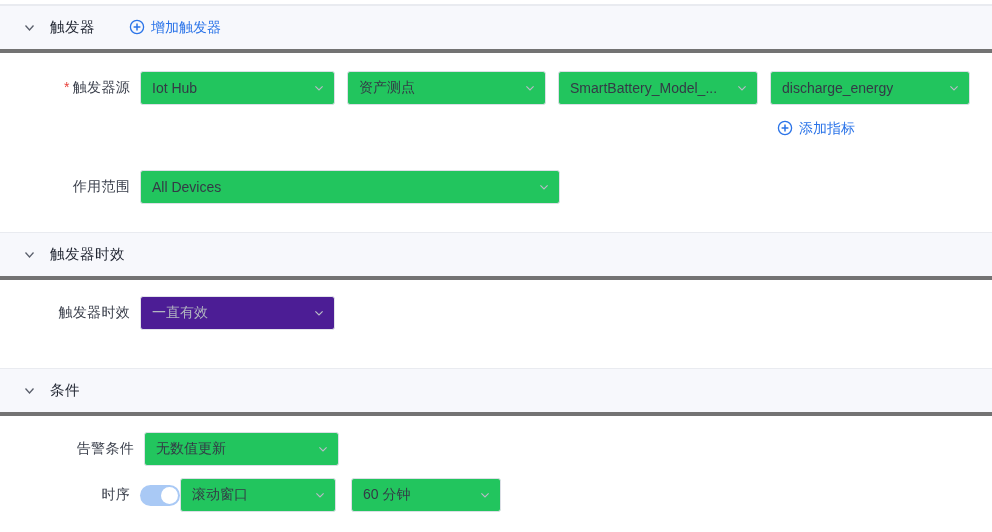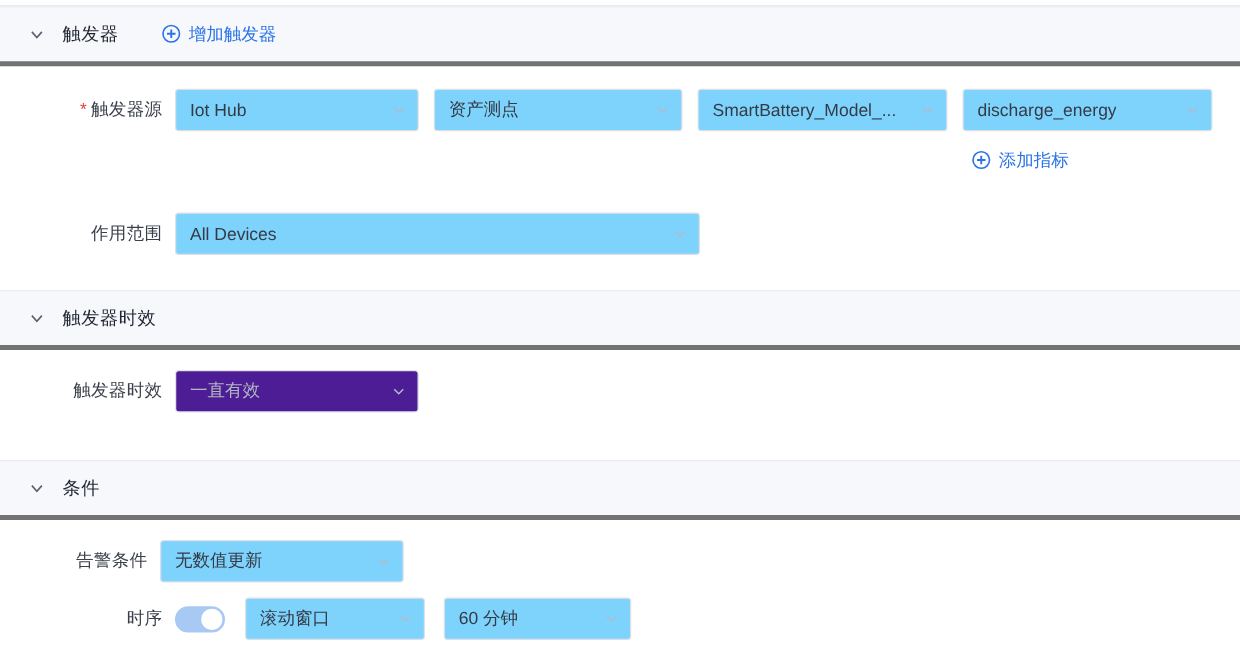--- a/index.html
+++ b/index.html
@@ -97,21 +97,21 @@
     font-family: "Liberation Sans", sans-serif;
   }
 
   
   .select {
     position: relative;
     height: 34px;
     box-sizing: border-box;
     border: 1px solid #dcdfe6;
     border-radius: 3px;
-    background: #7dd3fc;
+    background: #22c55e;
     display: flex;
     align-items: center;
     padding: 0 28px 0 11px;
     font-size: 14px;
     color: #343a46;
     cursor: pointer;
     overflow: hidden;
     white-space: nowrap;
   }
   .select .val {
@@ -272,38 +272,38 @@
 
   <div class="section-header" style="top:368px;">
     <span class="collapse-arrow">
       <svg width="13" height="13" viewBox="0 0 13 13" fill="none" stroke="currentColor" stroke-width="1.3">
         <path d="M2.5 4.5 L6.5 9 L10.5 4.5"></path>
       </svg>
     </span>
     <span class="section-title">条件</span>
   </div>
 
-  <div class="form-row" style="top:432px; left:28px;align-items:center;">
+  <div class="form-row" style="top:432px; left:44px;align-items:center;">
     <span class="field-label">告警条件</span>
     <div class="select" style="width:195px;">
       <span class="val">无数值更新</span>
       <span class="caret">
         <svg width="12" height="12" viewBox="0 0 12 12" fill="none" stroke="currentColor" stroke-width="1.2">
             <path d="M2.4 4.4 L6 8 L9.6 4.4"></path>
           </svg>
       </span>
     </div>
   </div>
 
   <div class="form-row" style="top:478px; left:40px;">
     <span class="field-label">时序</span>
     <div class="switch">
       <div class="knob"></div>
     </div>
-    <div class="select" style="width:144px; margin-left:16px;">
+    <div class="select" style="width:156px; ">
       <span class="val">滚动窗口</span>
       <span class="caret">
         <svg width="12" height="12" viewBox="0 0 12 12" fill="none" stroke="currentColor" stroke-width="1.2">
             <path d="M2.4 4.4 L6 8 L9.6 4.4"></path>
           </svg>
       </span>
     </div>
     <div class="select" style="width:150px; margin-left:15px;">
       <span class="val">60 分钟</span>
       <span class="caret">

